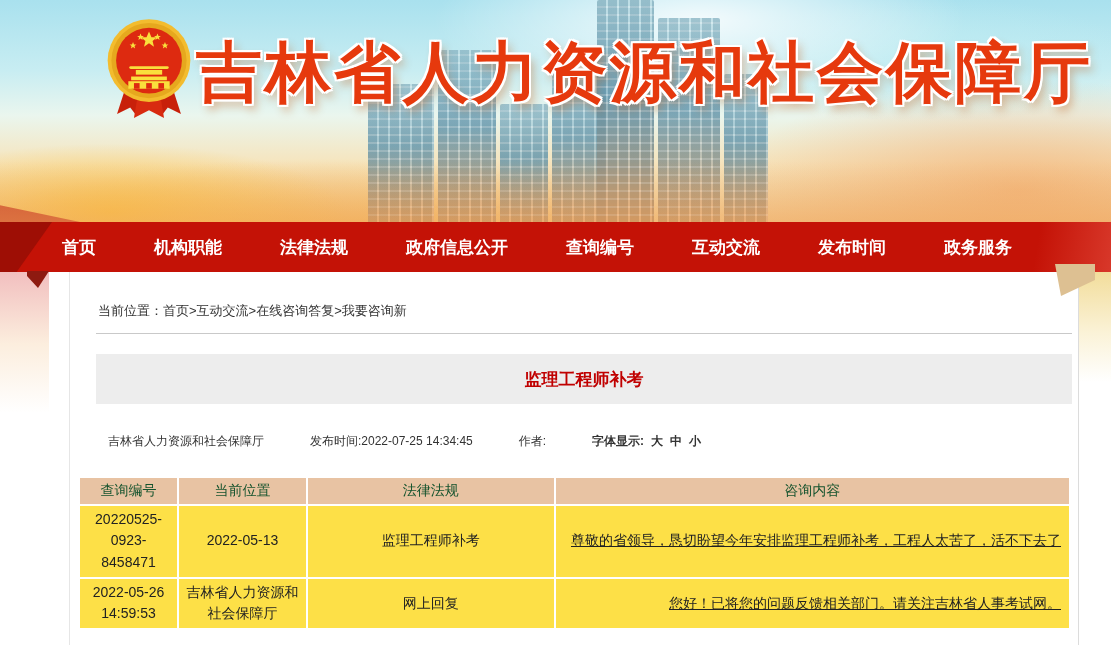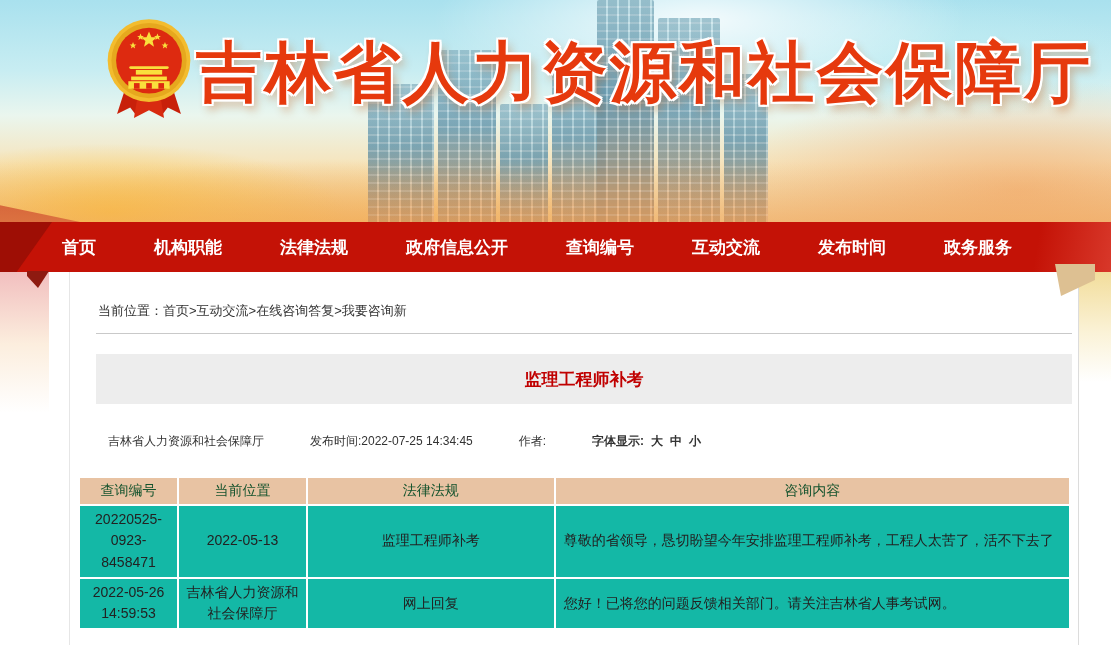--- a/index.html
+++ b/index.html
@@ -88,22 +88,22 @@
     font-size:17px; font-weight:bold; color:#c00000; }
   .meta-row { margin:29px 6px 0 38px; font-size:12px; color:#333;
     display:flex; align-items:center; gap:46px; white-space:nowrap; }
   .font-ctl { display:inline-flex; gap:7px;font-weight:bold; }
   .font-ctl span { cursor:pointer; }
 
   table.consult { margin:26px 8px 0 8px; width:993px; border-collapse:collapse; table-layout:fixed;
     font-size:14px; line-height:1.55; }
   table.consult td, table.consult th { border:2px solid #ffffff; }
   th.hd { background:#e8c3a3; color:#14532d; font-weight:normal; text-align:center; padding:2px 4px; height:22px; }
-  td.cl { background:#14b8a6; color:#222; text-align:center; padding:3px 4px; overflow-wrap:break-word; }
-  td.cl.lft { text-align:left; padding:3px 8px; }
+  td.cl { background:#fde047; color:#222; text-align:center; padding:3px 4px; overflow-wrap:break-word; }
+  td.cl.lft { text-align:right; padding:3px 8px;text-decoration:underline; }
 </style>
 </head>
 <body>
 
 <div class="page">
 
   <div class="banner">
     <div class="bldg b1"></div>
     <div class="bldg b2"></div>
     <div class="bldg b3"></div>

